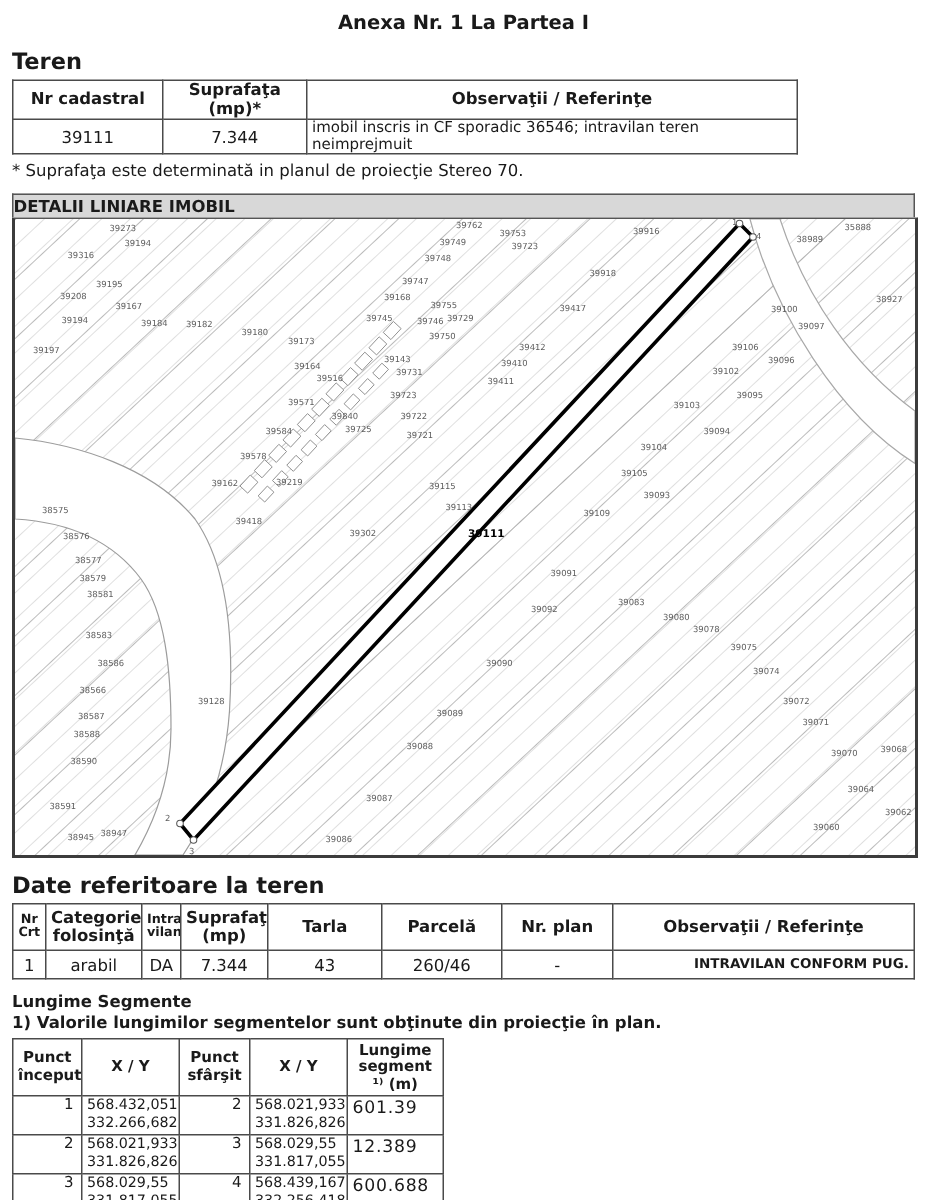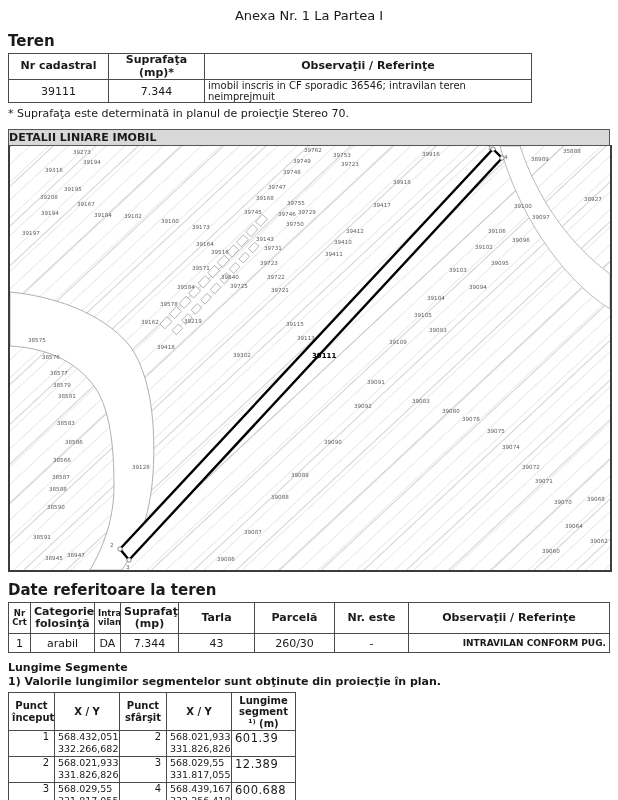--- a/index.html
+++ b/index.html
@@ -1,19 +1,19 @@
 <!DOCTYPE html>
 <html><head>
 <meta charset="utf-8">
 <style>
   html,body{margin:0;padding:0;background:#fff;}
   body{width:618px;height:800px;overflow:hidden;color:#1a1a1a;
        font-family:"DejaVu Sans","Liberation Sans",sans-serif;}
   .page{padding:5px 8px 0 8px;}
-  .title{font-size:13px;font-weight:normal;text-align:center;margin:3px 0 9px 0;}
+  .title{font-size:13px;font-weight:bold;text-align:center;margin:3px 0 9px 0;}
   .h2{font-size:15px;font-weight:bold;margin:4px 0 3px 0;}
   table{border-collapse:collapse;table-layout:fixed;}
   th,td{border:1px solid #4a4a4a;padding:0 3px;overflow:hidden;}
   th{font-weight:bold;white-space:pre-line;line-height:1.15;}
   
   .t1{width:524px;font-size:11px;}
   .t1 th{font-size:11px;height:16px;}
   .t1 td{height:17px;text-align:center;}
   .t1 td.obs{text-align:left;font-size:10px;}
   .note{font-size:11px;margin:4px 0 9px 0;}
@@ -249,30 +249,30 @@
       <th class="sm">Nr
 Crt</th>
       <th>Categorie
 folosinţă</th>
       <th class="sm">Intra
 vilan</th>
       <th>Suprafaţa
 (mp)</th>
       <th>Tarla</th>
       <th>Parcelă</th>
-      <th>Nr. este</th>
+      <th>Nr. plan</th>
       <th>Observaţii / Referinţe</th>
     </tr>
     <tr>
       <td>1</td>
       <td>arabil</td>
       <td>DA</td>
       <td>7.344</td>
       <td>43</td>
-      <td>260/30</td>
+      <td>260/46</td>
       <td>-</td>
       <td class="obs">INTRAVILAN CONFORM PUG.</td>
     </tr>
   </tbody>
     </table>
 
   <div class="seg-t">Lungime Segmente</div>
   <div class="seg-n">1) Valorile lungimilor segmentelor sunt obţinute din proiecţie în plan.</div>
 
   <table class="t3">

